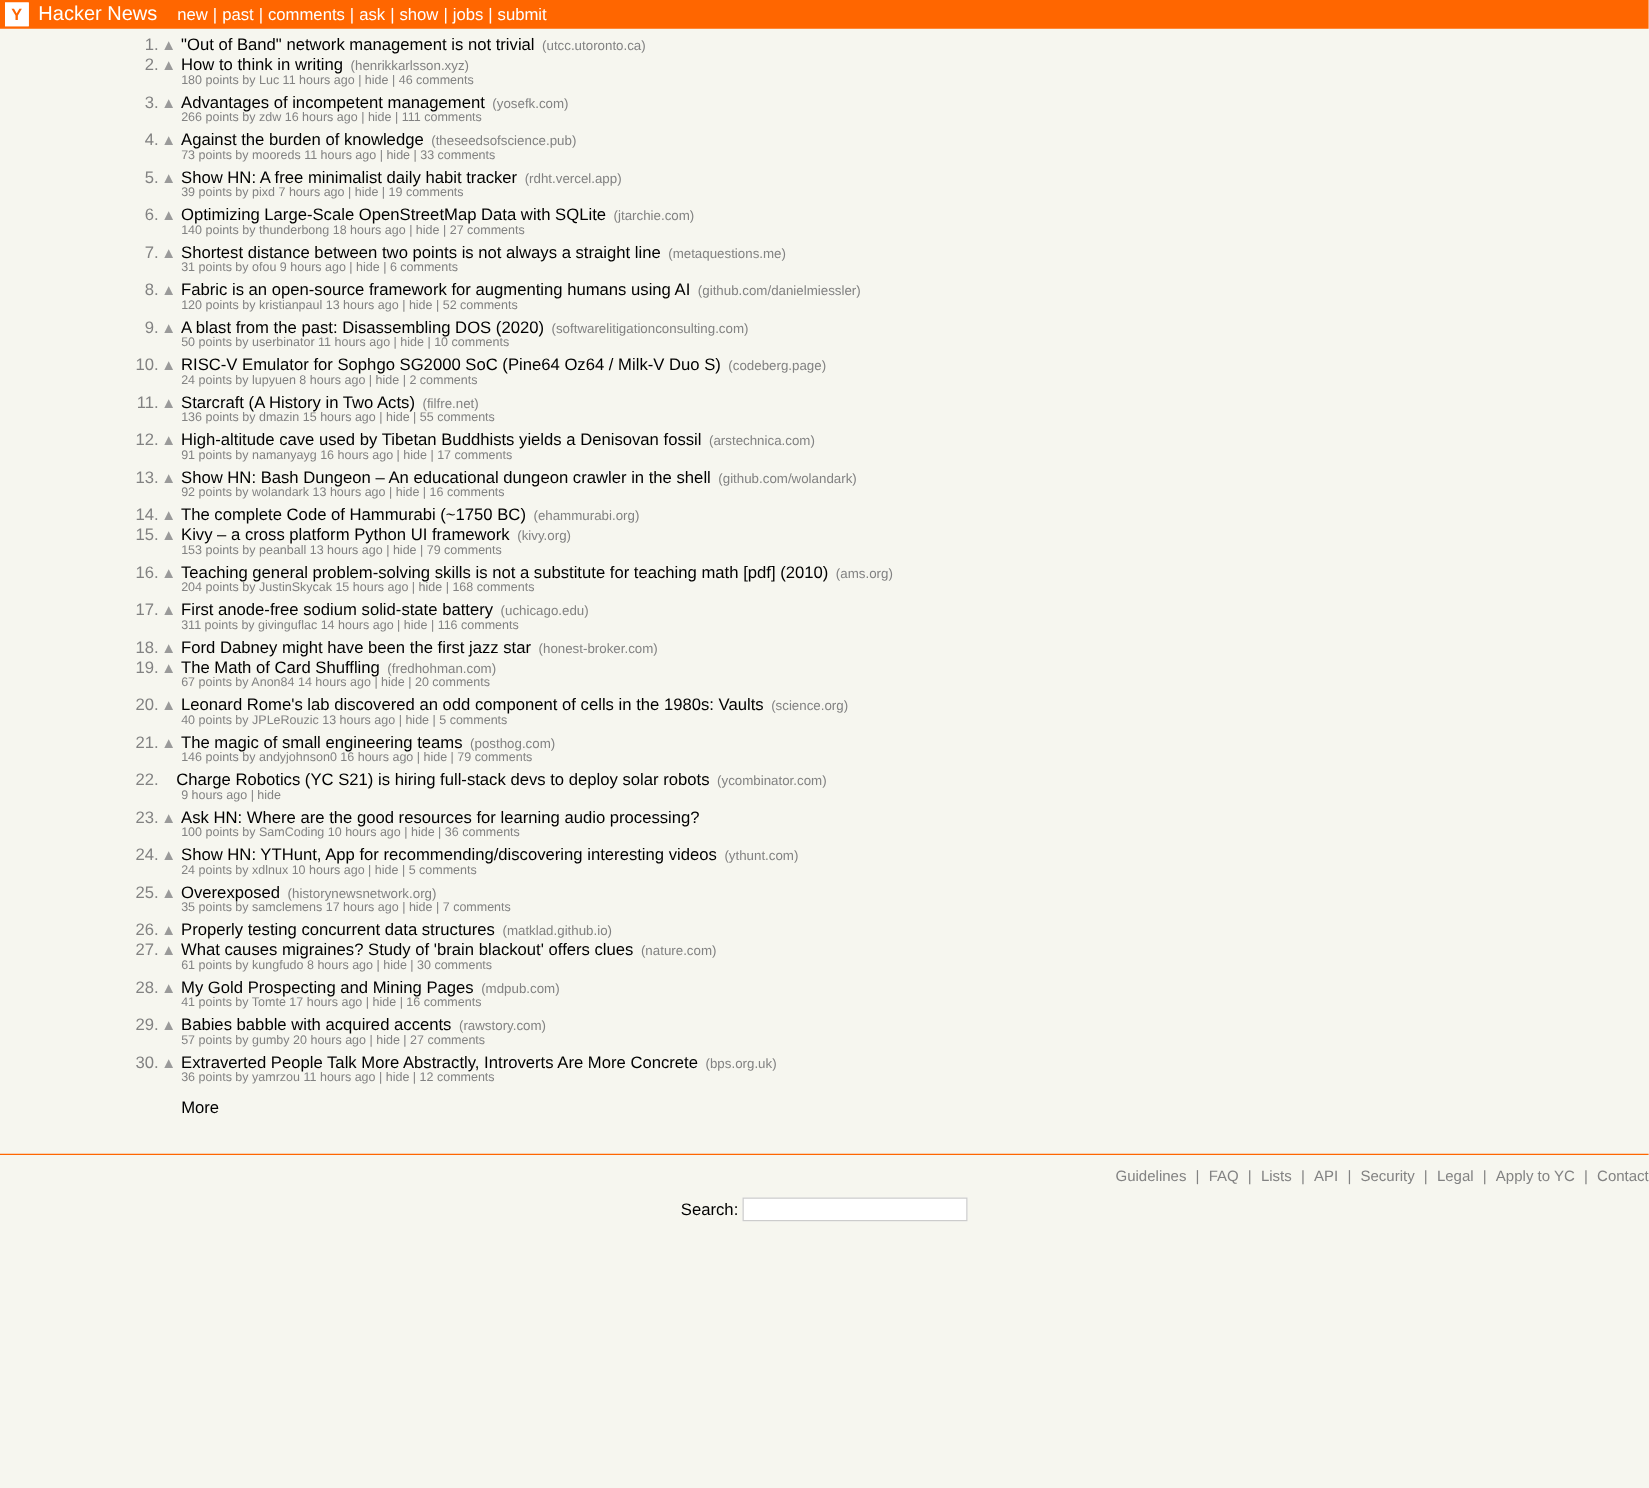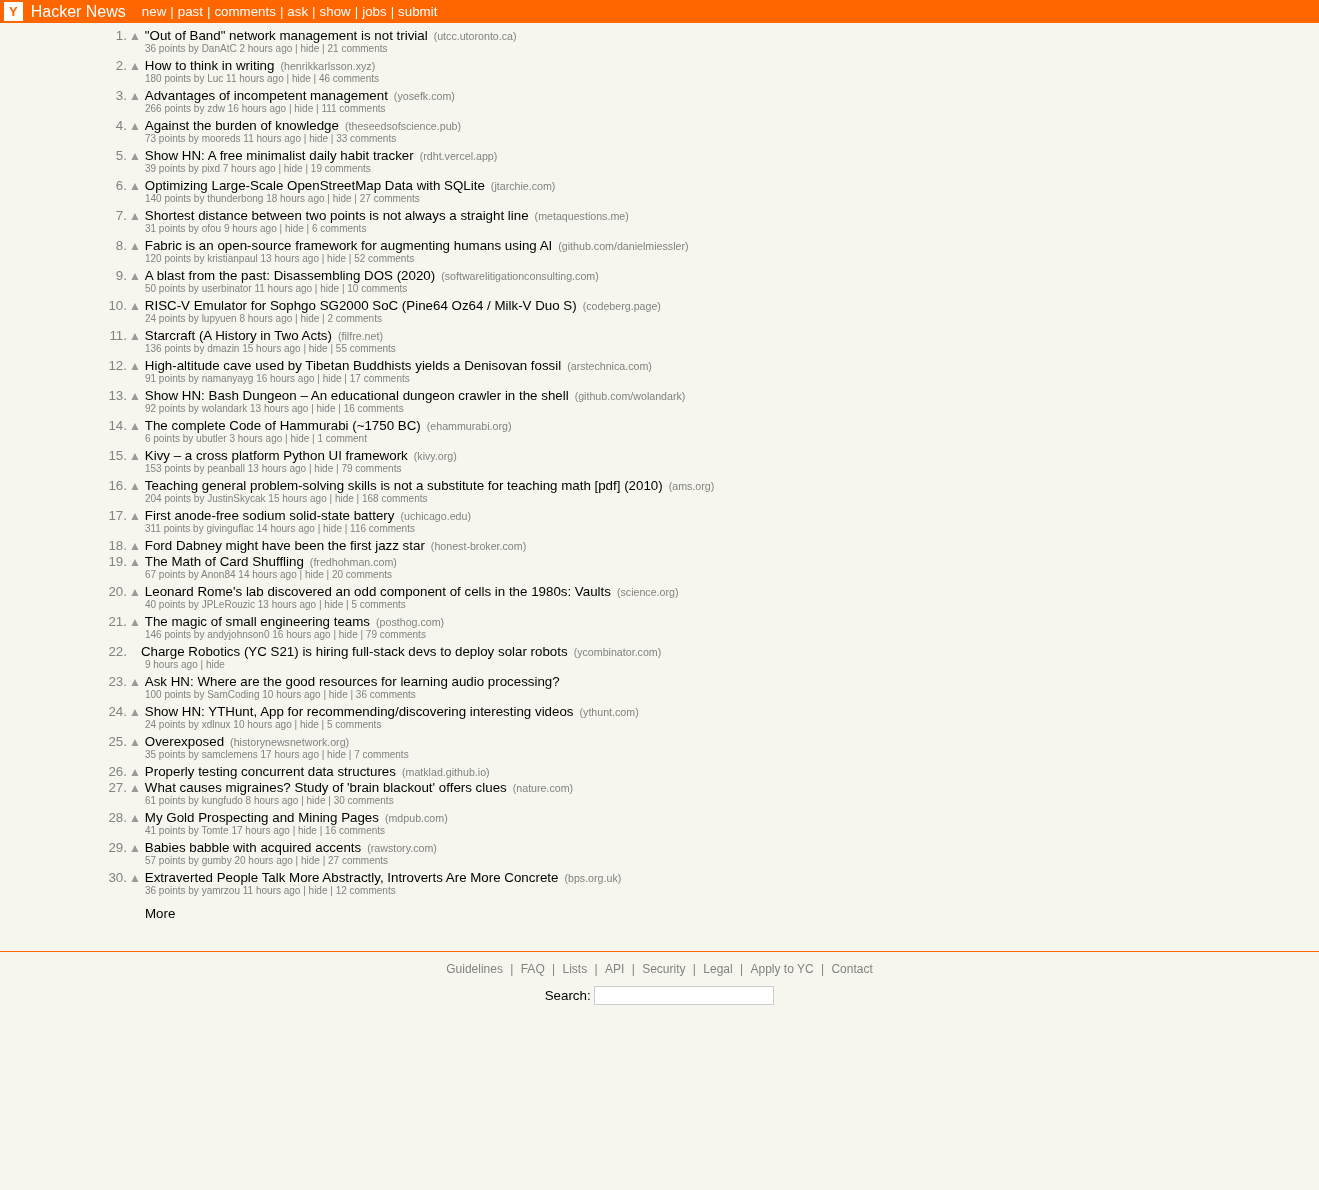--- a/index.html
+++ b/index.html
@@ -92,21 +92,21 @@
     }
     .subline-username { color: #828282; }
     .footer-spacer {
       height: 20px;
     }
     .footer-divider {
       border-top: 1px solid #ff6600;
       margin-top: 10px;
     }
     #footer {
-      text-align: center;
+      text-align: right;
       padding: 10px 0 6px;
       font-size: 9pt;
       color: #828282;
     }
     #footer a {
       color: #828282;
       text-decoration: none;
     }
     .footer-sep { margin: 0 4px; }
     #search-row {
@@ -155,21 +155,20 @@
 
 <div id="main-table">
   <div id="stories-list">
       <div class="story-item">
         <div class="story-line">
           <span class="story-num">1.</span>
           <span class="vote-arrow">▲</span>
           <a class="story-title" href="#">"Out of Band" network management is not trivial</a>
           <span class="story-domain"> (utcc.utoronto.ca)</span>
         </div>
-        <div class="story-subline"><span>36 points by </span><a href="#" class="subline-username">DanAtC</a> <span>2 hours ago</span> | <a href="#">hide</a> | <a href="#">21 comments</a></div>
       </div>
       <div class="story-item">
         <div class="story-line">
           <span class="story-num">2.</span>
           <span class="vote-arrow">▲</span>
           <a class="story-title" href="#">How to think in writing</a>
           <span class="story-domain"> (henrikkarlsson.xyz)</span>
         </div>
         <div class="story-subline"><span>180 points by </span><a href="#" class="subline-username">Luc</a> <span>11 hours ago</span> | <a href="#">hide</a> | <a href="#">46 comments</a></div>
       </div>
@@ -272,21 +271,20 @@
         </div>
         <div class="story-subline"><span>92 points by </span><a href="#" class="subline-username">wolandark</a> <span>13 hours ago</span> | <a href="#">hide</a> | <a href="#">16 comments</a></div>
       </div>
       <div class="story-item">
         <div class="story-line">
           <span class="story-num">14.</span>
           <span class="vote-arrow">▲</span>
           <a class="story-title" href="#">The complete Code of Hammurabi (~1750 BC)</a>
           <span class="story-domain"> (ehammurabi.org)</span>
         </div>
-        <div class="story-subline"><span>6 points by </span><a href="#" class="subline-username">ubutler</a> <span>3 hours ago</span> | <a href="#">hide</a> | <a href="#">1 comment</a></div>
       </div>
       <div class="story-item">
         <div class="story-line">
           <span class="story-num">15.</span>
           <span class="vote-arrow">▲</span>
           <a class="story-title" href="#">Kivy – a cross platform Python UI framework</a>
           <span class="story-domain"> (kivy.org)</span>
         </div>
         <div class="story-subline"><span>153 points by </span><a href="#" class="subline-username">peanball</a> <span>13 hours ago</span> | <a href="#">hide</a> | <a href="#">79 comments</a></div>
       </div>

